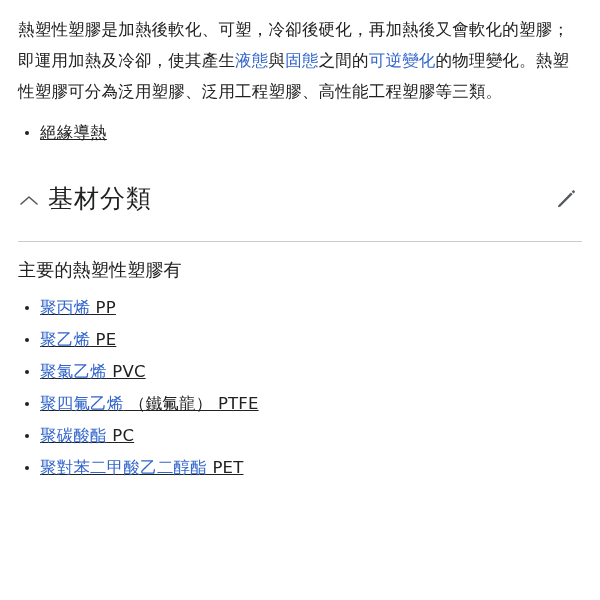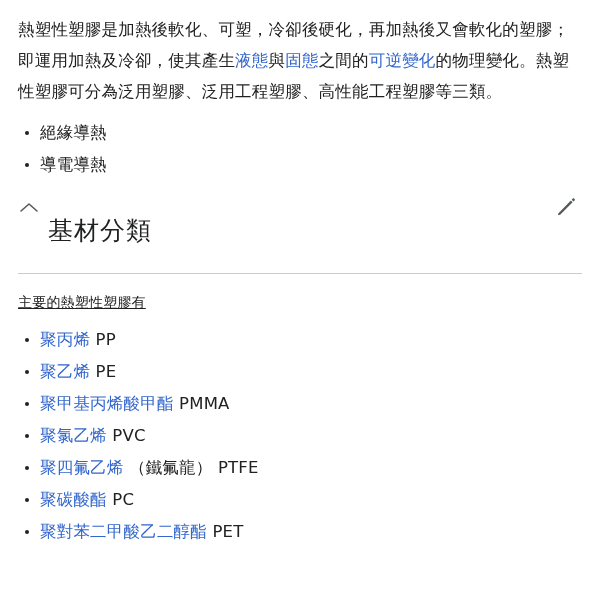--- a/index.html
+++ b/index.html
@@ -29,40 +29,42 @@
     text-align: left;
   }
   .intro a, .link {
     color: #3366cc;
     text-decoration: none;
   }
   ul.bullets {
     list-style: none;
     margin: 0;
     padding: 0;
+    text-decoration: underline;
   }
   ul.bullets li {
     position: relative;
     font-size: 16.5px;
     line-height: 32px;
     padding-left: 22px;
     letter-spacing: 0.2px;
   }
   ul.bullets li::before {
     content: "";
     position: absolute;
     left: 7px;
     top: 14px;
     width: 4px;
     height: 4px;
     border-radius: 50%;
     background: #202122;
   }
   .section-head {
     display: flex;
+    align-items: center;
     margin: 14px 0 0 0;
     padding-bottom: 6px;
     border-bottom: 1px solid #c8ccd1;
   }
   .chevron {
     width: 22px;
     height: 22px;
     flex: 0 0 auto;
     margin-right: 8px;
     position: relative;
@@ -79,39 +81,37 @@
   .edit-icon {
     width: 24px;
     height: 24px;
     flex: 0 0 auto;
     margin-right: 4px;
   }
   .section-body {
     padding-top: 14px;
   }
   .lead {
-    font-size: 14px;
+    font-size: 18px;
     line-height: 28px;
     margin: 0 0 8px 0;
     letter-spacing: 0.2px;
-    text-decoration: underline;
   }
 </style>
 </head>
 <body>
 
 <div class="page">
 
   <p class="intro">
     <span>熱塑性塑膠是加熱後軟化、可塑，冷卻後硬化，再加熱後又會軟化的塑膠；即運用加熱及冷卻，使其產生</span><a class="link" href="#">液態</a><span>與</span><a class="link" href="#">固態</a><span>之間的</span><a class="link" href="#">可逆變化</a><span>的物理變化。熱塑性塑膠可分為泛用塑膠、泛用工程塑膠、高性能工程塑膠等三類。</span>
   </p>
 
   <ul class="bullets">
     <li><span>絕緣導熱</span></li>
-    <li><span>導電導熱</span></li>
   </ul>
 
   <div class="section-head">
     <span class="chevron">
       <svg viewBox="0 0 22 22" width="22" height="22" aria-hidden="true">
         <path d="M3 14 L11 7 L19 14" fill="none" stroke="#54595d" stroke-width="1.6" stroke-linecap="round" stroke-linejoin="round"></path>
       </svg>
     </span>
     <h2 class="section-title">基材分類</h2>
     <span class="edit-icon">
@@ -121,21 +121,20 @@
       </svg>
     </span>
   </div>
 
   <div class="section-body">
     <p class="lead">主要的熱塑性塑膠有</p>
 
     <ul class="bullets">
       <li><a class="link" href="#">聚丙烯</a><span> PP</span></li>
       <li><a class="link" href="#">聚乙烯</a><span> PE</span></li>
-      <li><a class="link" href="#">聚甲基丙烯酸甲酯</a><span> PMMA</span></li>
       <li><a class="link" href="#">聚氯乙烯</a><span> PVC</span></li>
       <li><a class="link" href="#">聚四氟乙烯</a><span> （鐵氟龍） PTFE</span></li>
       <li><a class="link" href="#">聚碳酸酯</a><span> PC</span></li>
       <li><a class="link" href="#">聚對苯二甲酸乙二醇酯</a><span> PET</span></li>
 
     </ul>
 
   </div>
 
 </div>

